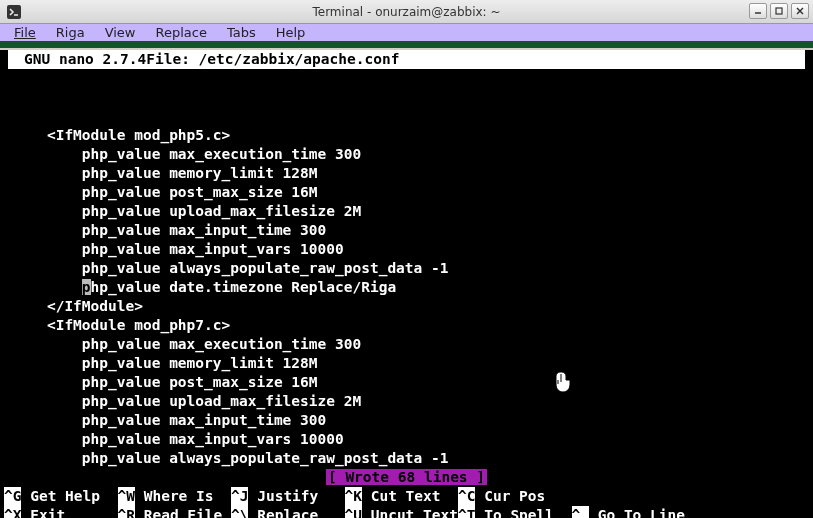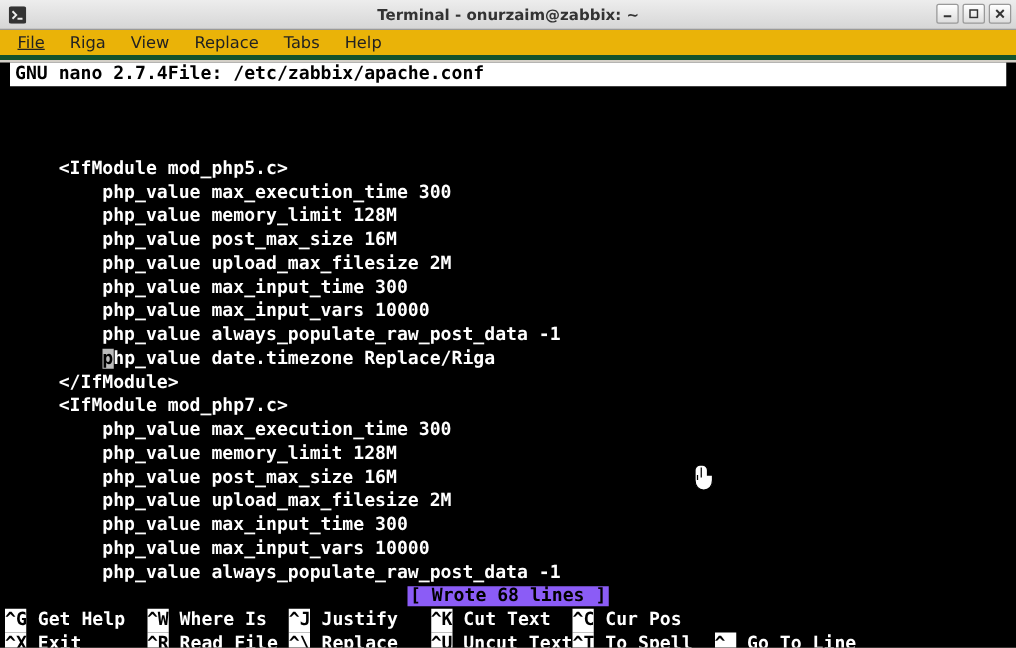--- a/index.html
+++ b/index.html
@@ -22,21 +22,21 @@
   }
   .titlebar .app-icon {
     width: 16px; height: 16px;
     display: inline-flex; align-items: center; justify-content: center;
     margin-right: 6px;
     color: #444;
   }
   .titlebar .title {
     position: absolute;
     left: 50%; transform: translateX(-50%);
-    font-weight: bold;
+    font-weight: normal;
     color: #333;
   }
   .titlebar .win-controls {
     position: absolute;
     right: 4px; top: 3px;
     display: flex;
     gap: 3px;
   }
   .titlebar .win-btn {
     width: 18px; height: 16px;
@@ -45,22 +45,22 @@
     border-radius: 2px;
     display: inline-flex;
     align-items: center;
     justify-content: center;
     font-size: 10px;
     color: #333;
     cursor: pointer;
   }
   .menubar {
     height: 24px;
-    background: #eab308;
-    border-bottom: 4px solid #14532d;
+    background: #c4b5fd;
+    border-bottom: 7px solid #14532d;
     display: flex;
     align-items: center;
     padding: 0 4px;
     font-size: 13px;
   }
   .menubar .menu-item {
     padding: 3px 10px;
     cursor: pointer;
     color: #222;
   }
@@ -76,39 +76,39 @@
     padding: 0 4px;
     font-weight: bold;
   }
   .nano-header {
     background: #fff;
     color: #000;
     display: flex;
     font-weight: bold;
     height: 19px;
     margin: 2px 4px 0 4px;
-    padding: 0 4px;
+    padding: 0 16px;
   }
   .nano-header .nh-left { flex: 0 0 auto; }
   .nano-header .nh-center { flex: 1 1 auto; text-align: left; }
   .nano-header .nh-right { flex: 0 0 80px; }
   .editor {
     white-space: pre;
     padding: 0 8px;
     margin-top: 19px;
   }
   .cursor-cell {
     background: #bbb;
     color: #000;
   }
   .status-line {
     text-align: center;
   }
   .status-line span {
-    background: #8b5cf6;
+    background: #a21caf;
     color: #000;
     padding: 0 2px;
   }
   .help-lines {
     padding: 0 0px;
   }
   .help-row {
     display: flex;
     white-space: pre;
   }

